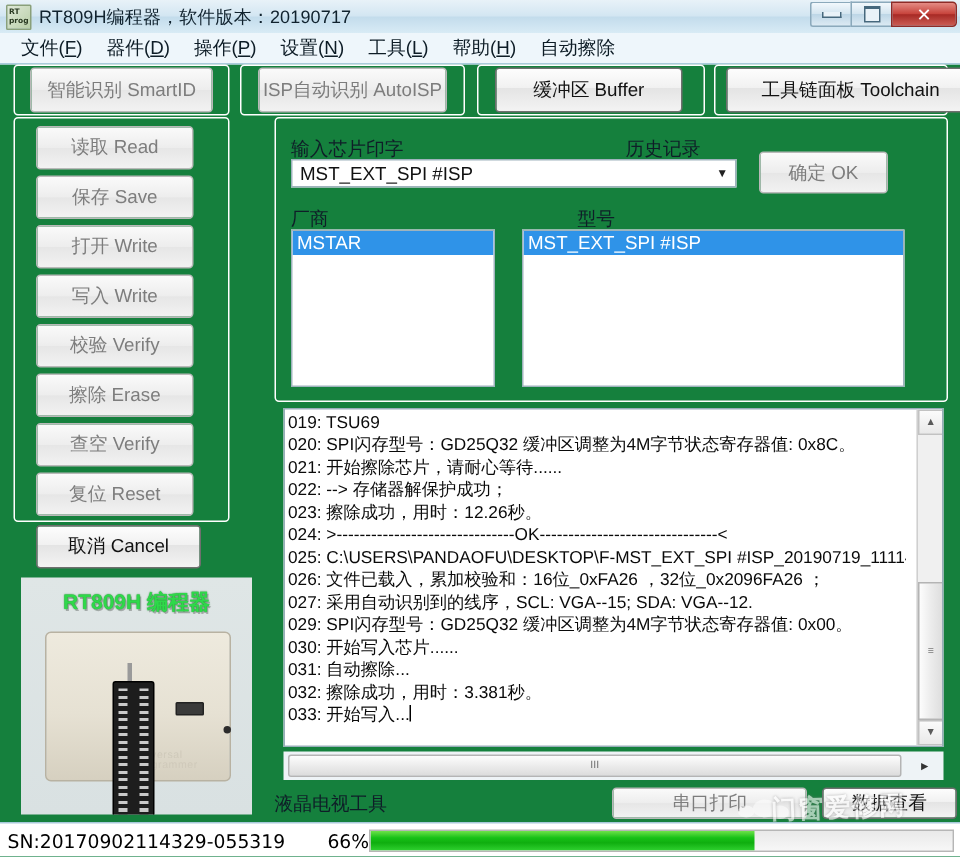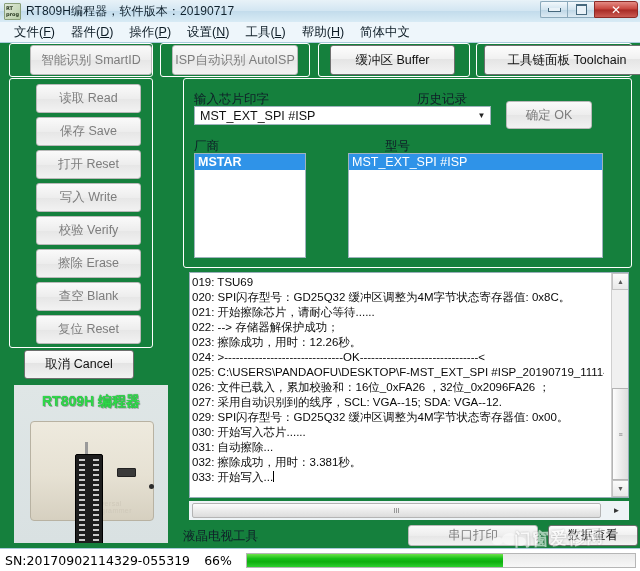--- a/index.html
+++ b/index.html
@@ -75,21 +75,21 @@
     position:absolute;border:1px solid #ffffff;border-radius:3px;
     box-sizing:border-box;
   }
 
   
   .leftpanel{
     position:absolute;left:9px;top:78px;width:144px;height:270px;
     border:1px solid #ffffff;border-radius:3px;box-sizing:border-box;
   }
   .sidebtn{
-    position:absolute;left:36px;width:105px;height:29px;
+    position:absolute;left:24px;width:105px;height:29px;
   }
   .cancelbtn{position:absolute;left:24px;top:350px;width:110px;height:29px;}
 
   .devicephoto{
     position:absolute;left:14px;top:385px;width:154px;height:158px;
     background:linear-gradient(to bottom,#dfe6e6 0%,#d9e1e2 100%);
     overflow:hidden;
   }
   .dev-title{
     position:absolute;left:0;top:8px;width:154px;text-align:center;
@@ -210,21 +210,21 @@
   .bb-btn{position:absolute;top:1px;height:21px;}
 
   
   .statusbar{
     position:absolute;left:0;top:548px;width:640px;height:23px;
     background:#ffffff;border-top:1px solid #a7c9da;box-sizing:border-box;
     display:flex;align-items:center;
   }
   .sn{padding-left:5px;font-size:12.5px;color:#000;white-space:nowrap;
       font-family:"DejaVu Sans",sans-serif;}
-  .pct{width:56px;text-align:center;font-size:12.5px;color:#000;
+  .pct{width:56px;text-align:right;font-size:12.5px;color:#000;
       font-family:"DejaVu Sans",sans-serif;}
   .progress{
     position:relative;flex:1;height:15px;margin-right:4px;
     background:linear-gradient(to bottom,#e9e9e9,#f7f7f7);
     border:1px solid #b6b6b6;box-sizing:border-box;overflow:hidden;
   }
   .progress .fill{
     position:absolute;left:0;top:0;height:100%;
     background:linear-gradient(to bottom,#6ee24a 0%,#17c117 35%,#0fae0f 60%,#2fd02f 100%);
   }
@@ -277,50 +277,50 @@
     </div>
     <div class="menuitem">
       <span>设置(</span><u>N</u><span>)</span>
     </div>
     <div class="menuitem">
       <span>工具(</span><u>L</u><span>)</span>
     </div>
     <div class="menuitem">
       <span>帮助(</span><u>H</u><span>)</span>
     </div>
-    <div class="menuitem">简体中文</div>
+    <div class="menuitem">自动擦除</div>
   </div>
 
   <div class="toolgroup">
     <div class="tg-frame" style="left:9px;top:0;width:144px;height:34px;"></div>
-    <div class="btn flat tg-cell" style="left:30px;width:122px;">智能识别 SmartID</div>
+    <div class="btn flat tg-cell" style="left:20px;width:122px;">智能识别 SmartID</div>
 
     <div class="tg-frame" style="left:160px;top:0;width:150px;height:34px;"></div>
     <div class="btn flat tg-cell" style="left:172px;width:126px;">ISP自动识别 AutoISP</div>
 
     <div class="tg-frame" style="left:318px;top:0;width:152px;height:34px;"></div>
     <div class="btn strong tg-cell" style="left:330px;width:125px;">
       <span>缓冲区 Buffer</span>
     </div>
 
     <div class="tg-frame" style="left:476px;top:0;width:156px;height:34px;"></div>
     <div class="btn strong tg-cell" style="left:484px;width:166px;">
       <span>工具链面板 Toolchain</span>
     </div>
   </div>
 
   <div class="leftpanel"></div>
 
   <div class="btn flat sidebtn" style="top:84px;">读取 Read</div>
   <div class="btn flat sidebtn" style="top:117px;">保存 Save</div>
-  <div class="btn flat sidebtn" style="top:150px;">打开 Reset</div>
+  <div class="btn flat sidebtn" style="top:150px;">打开 Write</div>
   <div class="btn flat sidebtn" style="top:183px;">写入 Write</div>
   <div class="btn flat sidebtn" style="top:216px;">校验 Verify</div>
   <div class="btn flat sidebtn" style="top:249px;">擦除 Erase</div>
-  <div class="btn flat sidebtn" style="top:282px;">查空 Blank</div>
+  <div class="btn flat sidebtn" style="top:282px;">查空 Verify</div>
   <div class="btn flat sidebtn" style="top:315px;">复位 Reset</div>
 
   <div class="btn strong cancelbtn">
     <span>取消 Cancel</span>
   </div>
 
   <div class="devicephoto">
     <div class="dev-title">RT809H 编程器</div>
     <div class="dev-body">
       <div class="dev-emboss">Universal Programmer</div>
@@ -339,21 +339,21 @@
   <div class="combo" style="left:194px;top:106px;width:297px;height:19px;">
     <div class="val" title="输入芯片印字">MST_EXT_SPI #ISP</div>
     <div class="arrow">▼</div>
   </div>
 
   <div class="btn flat" style="position:absolute;left:506px;top:101px;width:86px;height:28px;">确定 OK</div>
 
   <div class="lbl" style="left:194px;top:138px;">厂商</div>
   <div class="lbl" style="left:385px;top:138px;">型号</div>
 
-  <div class="listbox" style="left:194px;top:153px;width:112px;height:105px;font-weight:bold;">
+  <div class="listbox" style="left:194px;top:153px;width:136px;height:105px;">
     <div class="sel">MSTAR</div>
   </div>
 
   <div class="listbox" style="left:348px;top:153px;width:255px;height:105px;">
     <div class="sel">MST_EXT_SPI #ISP</div>
   </div>
 
   <div class="logbox">
     <div class="logtext">
       <div class="logline">019: TSU69</div>

